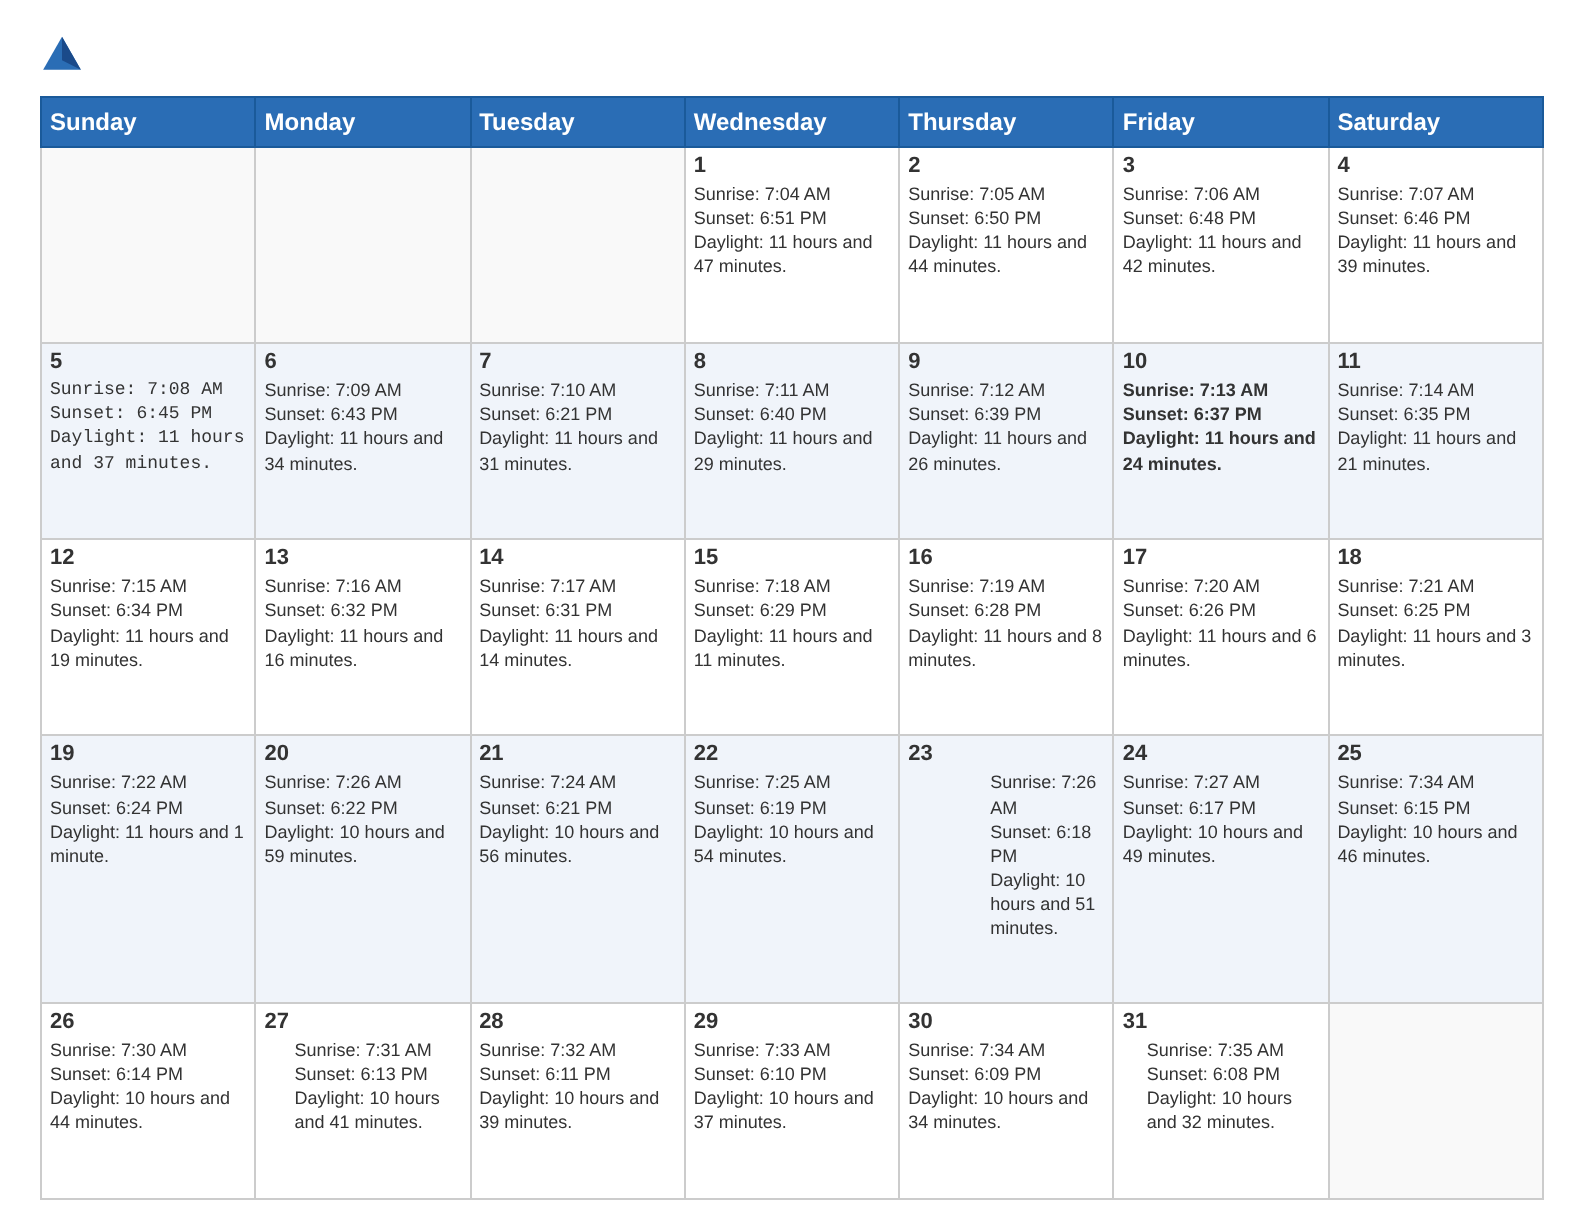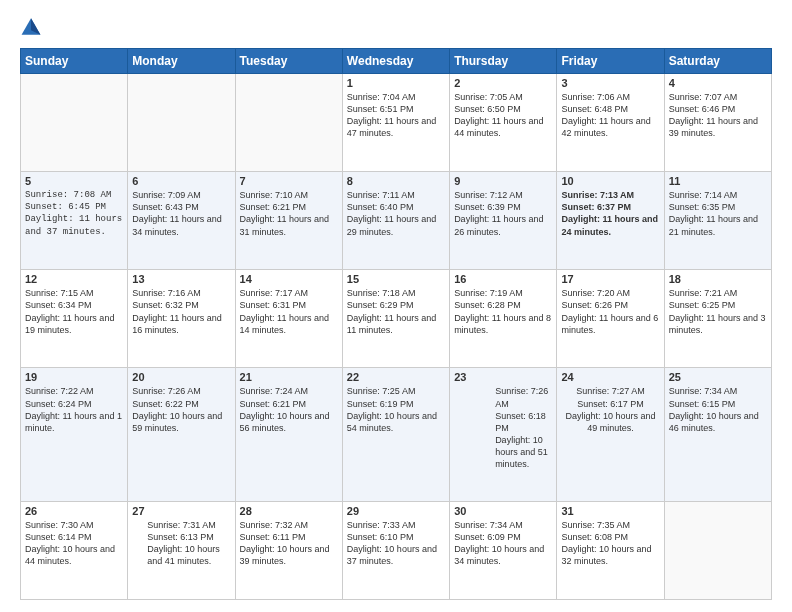--- a/index.html
+++ b/index.html
@@ -281,21 +281,21 @@
 Daylight: 10 hours and 54 minutes.</div>
           </td>
           <td>
             <span class="day-num">23</span>
             <div class="day-info" style="white-space: pre-line; margin-left: 41px;">Sunrise: 7:26 AM
 Sunset: 6:18 PM
 Daylight: 10 hours and 51 minutes.</div>
           </td>
           <td>
             <span class="day-num">24</span>
-            <div class="day-info" style="white-space: pre-line; text-align: center;">Sunrise: 7:27 AM
+            <div class="day-info" style="white-space: pre-line;">Sunrise: 7:27 AM
 Sunset: 6:17 PM
 Daylight: 10 hours and 49 minutes.</div>
           </td>
           <td>
             <span class="day-num">25</span>
             <div class="day-info" style="white-space: pre-line;">Sunrise: 7:34 AM
 Sunset: 6:15 PM
 Daylight: 10 hours and 46 minutes.</div>
           </td>
         </tr>
@@ -325,21 +325,21 @@
 Daylight: 10 hours and 37 minutes.</div>
           </td>
           <td>
             <span class="day-num">30</span>
             <div class="day-info" style="white-space: pre-line;">Sunrise: 7:34 AM
 Sunset: 6:09 PM
 Daylight: 10 hours and 34 minutes.</div>
           </td>
           <td>
             <span class="day-num">31</span>
-            <div class="day-info" style="white-space: pre-line;">Sunrise: 7:35 AM
+            <div class="day-info" style="white-space: pre-line; margin-left: 12px;">Sunrise: 7:35 AM
 Sunset: 6:08 PM
 Daylight: 10 hours and 32 minutes.</div>
           </td>
           <td class="empty"></td>
         </tr>
       </tbody>
   </table>
 </div>
 
 </body></html>

